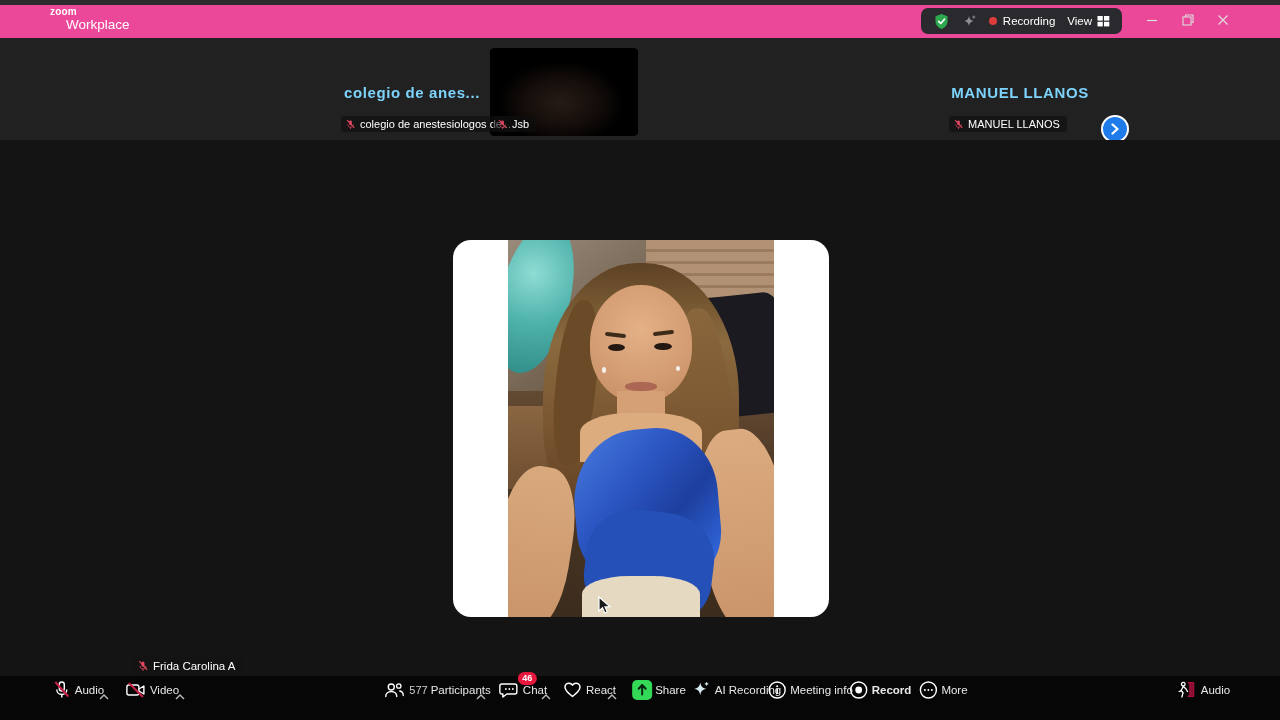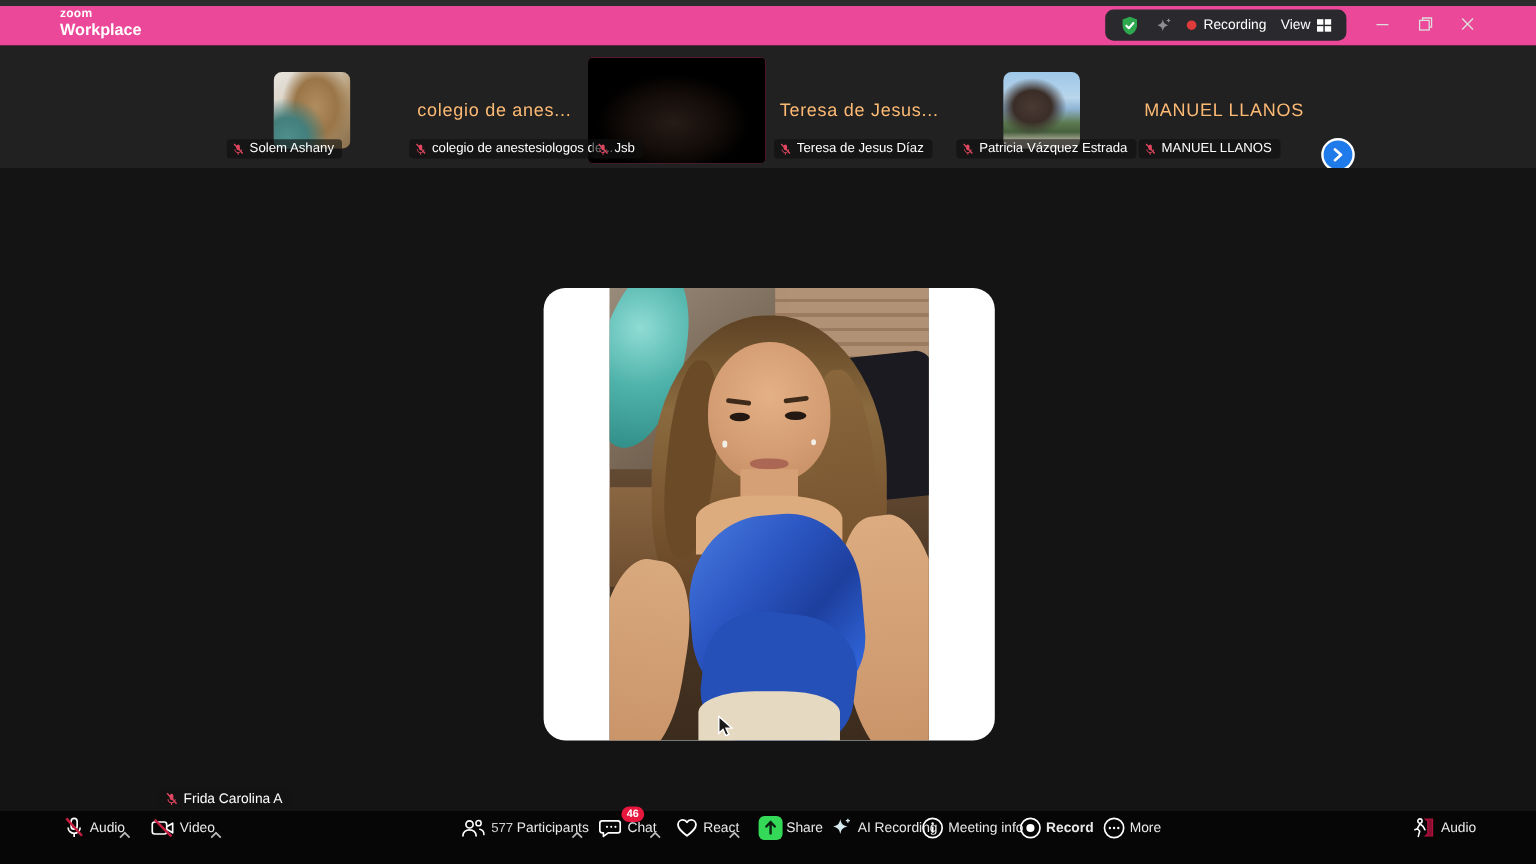--- a/index.html
+++ b/index.html
@@ -4,37 +4,37 @@
 <style>
   * { margin:0; padding:0; box-sizing:border-box; }
   html,body { width:1280px; height:720px; overflow:hidden; background:#000; }
   body { font-family:"Liberation Sans", sans-serif; position:relative; }
 
   
   .topbar { position:absolute; left:0; top:0; width:1280px; height:38px; background:#ec4899; }
   .topbar-highlight { position:absolute; left:0; top:0; width:1280px; height:5px; background:#2c2c2c; }
   .logo { position:absolute; left:50px; top:7px; color:#fff; line-height:1.05; }
   .logo .l1 { font-size:10px; font-weight:700; letter-spacing:.2px; }
-  .logo .l2 { font-size:13.5px; font-weight:700; }
+  .logo .l2 { font-size:13.5px; font-weight:400;margin-left:16px; }
   .status-group { position:absolute; right:158px; top:8px; height:26px; background:#2a2a2e; border-radius:7px;
                   display:flex; align-items:center; gap:12px; padding:0 12px; }
   .rec-wrap { display:flex; align-items:center; gap:6px; color:#fff; font-size:11.5px; }
   .rec-dot { width:8px; height:8px; border-radius:50%; }
   .view-wrap { display:flex; align-items:center; gap:5px; color:#fff; font-size:11.5px; }
   .winctl { position:absolute; top:10px; width:22px; height:20px; display:flex; align-items:center; justify-content:center; }
   .winctl svg { display:block; }
 
   
   .filmstrip { position:absolute; left:0; top:38px; width:1280px; height:102px; background:#212121; }
   .tile { position:absolute; top:10px; width:148px; height:88px; border-radius:4px; }
-  .tile.t-video { background:#be185d; overflow:hidden; }
+  .tile.t-video { background:#404040; overflow:hidden; }
   .tile .silhouette { position:absolute; inset:0;
       background:radial-gradient(ellipse 55% 60% at 48% 62%, #261b16 0%, #140d0a 45%, #000 78%); }
   .tile .center-name { position:absolute; inset:0; display:flex; align-items:center; justify-content:center;
-      color:#fdba74; font-size:15px; font-weight:400; letter-spacing:.6px; white-space:nowrap; }
+      color:#7dd3fc; font-size:15px; font-weight:700; letter-spacing:.6px; white-space:nowrap; }
   .tile .avatar { position:absolute; left:42px; top:12px; width:64px; height:64px; border-radius:7px; overflow:hidden; }
   .name-tag { position:absolute; left:3px; bottom:4px; display:inline-flex; align-items:center; gap:4px;
       background:rgba(14,14,14,.62); border-radius:3px; padding:2px 7px 2px 4px;
       color:#fff; font-size:11px; white-space:nowrap; z-index:3; }
   
   .av-solem { background:
       radial-gradient(circle at 18% 86%, #4e8f8c 0%, #447f7c 22%, rgba(68,127,124,0) 44%),
       radial-gradient(ellipse 60% 80% at 55% 45%, #b08d5f 0%, #9a7547 45%, rgba(154,117,71,0) 75%),
       linear-gradient(135deg, #e9e5df 0%, #d9d2c6 30%, #b49a74 60%, #8a6f4c 100%); }
   
@@ -152,32 +152,20 @@
   </div>
   <div class="winctl" style="left:1212px;">
     <svg width="12" height="12" viewBox="0 0 12 12">
         <path d="M1.5 1.5 L10.5 10.5 M10.5 1.5 L1.5 10.5" stroke="#ddd" stroke-width="1.2"></path>
       </svg>
   </div>
 </div>
 
 <div class="filmstrip">
 
-  <div class="tile" style="left:186px;">
-    <div class="avatar av-solem"></div>
-    <div class="name-tag">
-      <svg width="11" height="11" viewBox="0 0 16 16">
-          <rect x="6" y="2" width="4" height="7" rx="2" fill="#e0475f"></rect>
-          <path d="M4 8c0 2.2 1.8 4 4 4s4-1.8 4-4" stroke="#e0475f" stroke-width="1.2" fill="none"></path>
-          <line x1="8" y1="12" x2="8" y2="14.5" stroke="#e0475f" stroke-width="1.2"></line>
-          <line x1="3" y1="1.5" x2="13.5" y2="13" stroke="#e0475f" stroke-width="1.6"></line>
-        </svg>
-      <span>Solem Ashany</span>
-    </div>
-  </div>
 
   <div class="tile" style="left:338px;">
     <div class="center-name">colegio de anes...</div>
     <div class="name-tag">
       <svg width="11" height="11" viewBox="0 0 16 16">
           <rect x="6" y="2" width="4" height="7" rx="2" fill="#e0475f"></rect>
           <path d="M4 8c0 2.2 1.8 4 4 4s4-1.8 4-4" stroke="#e0475f" stroke-width="1.2" fill="none"></path>
           <line x1="8" y1="12" x2="8" y2="14.5" stroke="#e0475f" stroke-width="1.2"></line>
           <line x1="3" y1="1.5" x2="13.5" y2="13" stroke="#e0475f" stroke-width="1.6"></line>
         </svg>
@@ -191,45 +179,21 @@
       <svg width="11" height="11" viewBox="0 0 16 16">
           <rect x="6" y="2" width="4" height="7" rx="2" fill="#e0475f"></rect>
           <path d="M4 8c0 2.2 1.8 4 4 4s4-1.8 4-4" stroke="#e0475f" stroke-width="1.2" fill="none"></path>
           <line x1="8" y1="12" x2="8" y2="14.5" stroke="#e0475f" stroke-width="1.2"></line>
           <line x1="3" y1="1.5" x2="13.5" y2="13" stroke="#e0475f" stroke-width="1.6"></line>
         </svg>
       <span>Jsb</span>
     </div>
   </div>
 
-  <div class="tile" style="left:642px;">
-    <div class="center-name">Teresa de Jesus...</div>
-    <div class="name-tag">
-      <svg width="11" height="11" viewBox="0 0 16 16">
-          <rect x="6" y="2" width="4" height="7" rx="2" fill="#e0475f"></rect>
-          <path d="M4 8c0 2.2 1.8 4 4 4s4-1.8 4-4" stroke="#e0475f" stroke-width="1.2" fill="none"></path>
-          <line x1="8" y1="12" x2="8" y2="14.5" stroke="#e0475f" stroke-width="1.2"></line>
-          <line x1="3" y1="1.5" x2="13.5" y2="13" stroke="#e0475f" stroke-width="1.6"></line>
-        </svg>
-      <span>Teresa de Jesus Díaz</span>
-    </div>
-  </div>
-
-  <div class="tile" style="left:794px;">
-    <div class="avatar av-patricia"></div>
-    <div class="name-tag">
-      <svg width="11" height="11" viewBox="0 0 16 16">
-          <rect x="6" y="2" width="4" height="7" rx="2" fill="#e0475f"></rect>
-          <path d="M4 8c0 2.2 1.8 4 4 4s4-1.8 4-4" stroke="#e0475f" stroke-width="1.2" fill="none"></path>
-          <line x1="8" y1="12" x2="8" y2="14.5" stroke="#e0475f" stroke-width="1.2"></line>
-          <line x1="3" y1="1.5" x2="13.5" y2="13" stroke="#e0475f" stroke-width="1.6"></line>
-        </svg>
-      <span>Patricia Vázquez Estrada</span>
-    </div>
-  </div>
+
 
   <div class="tile" style="left:946px;">
     <div class="center-name">MANUEL LLANOS</div>
     <div class="name-tag">
       <svg width="11" height="11" viewBox="0 0 16 16">
           <rect x="6" y="2" width="4" height="7" rx="2" fill="#e0475f"></rect>
           <path d="M4 8c0 2.2 1.8 4 4 4s4-1.8 4-4" stroke="#e0475f" stroke-width="1.2" fill="none"></path>
           <line x1="8" y1="12" x2="8" y2="14.5" stroke="#e0475f" stroke-width="1.2"></line>
           <line x1="3" y1="1.5" x2="13.5" y2="13" stroke="#e0475f" stroke-width="1.6"></line>
         </svg>

